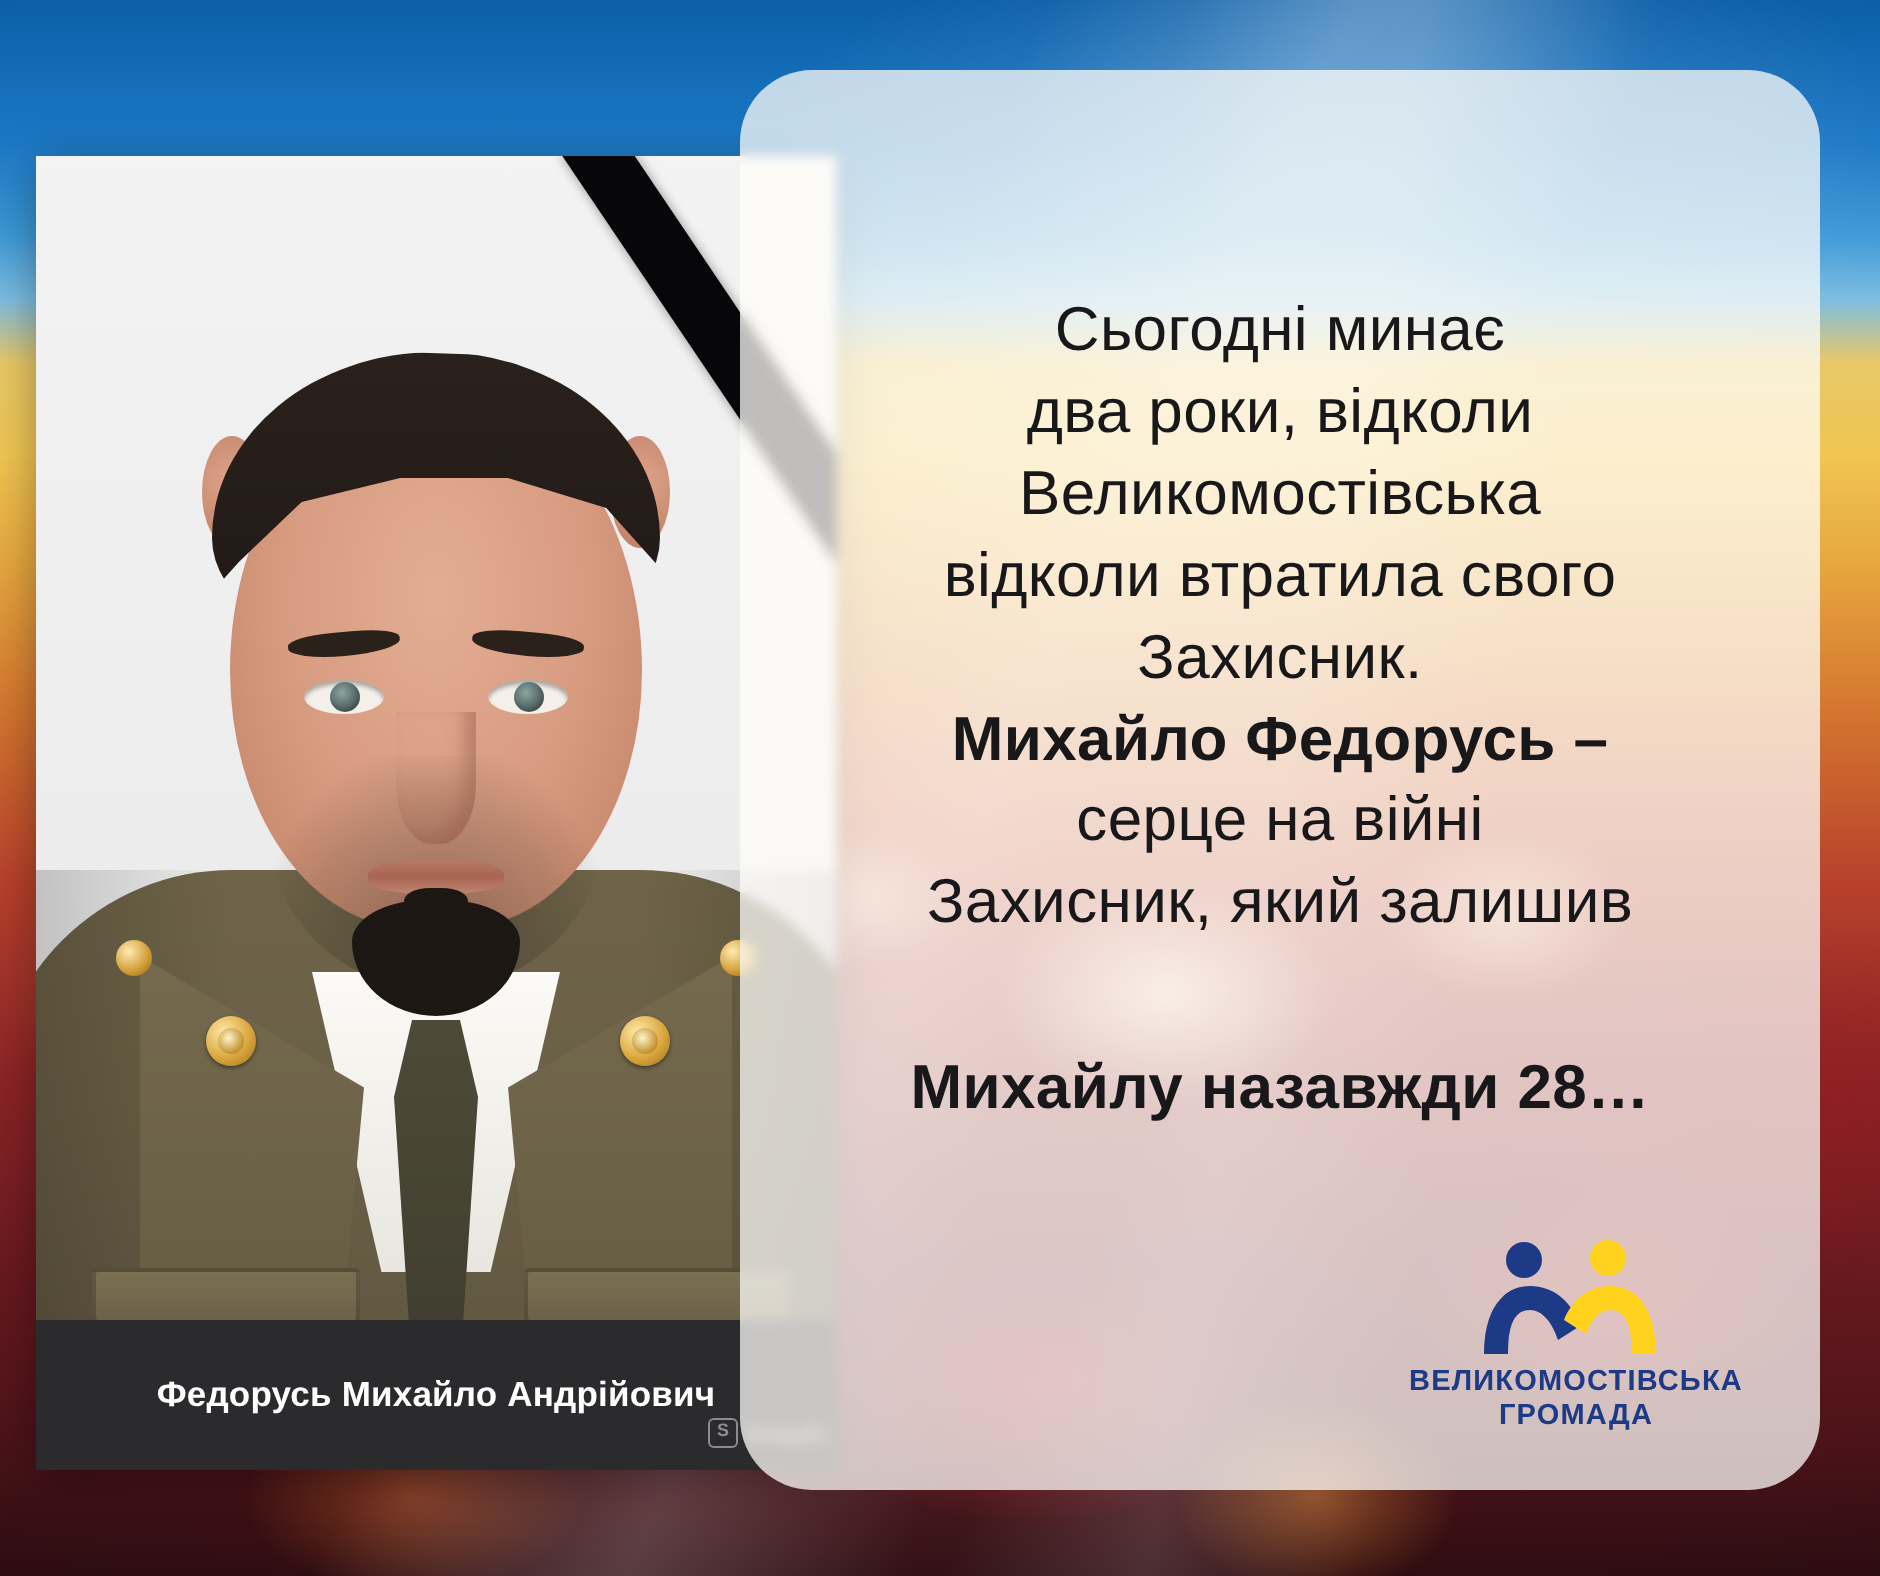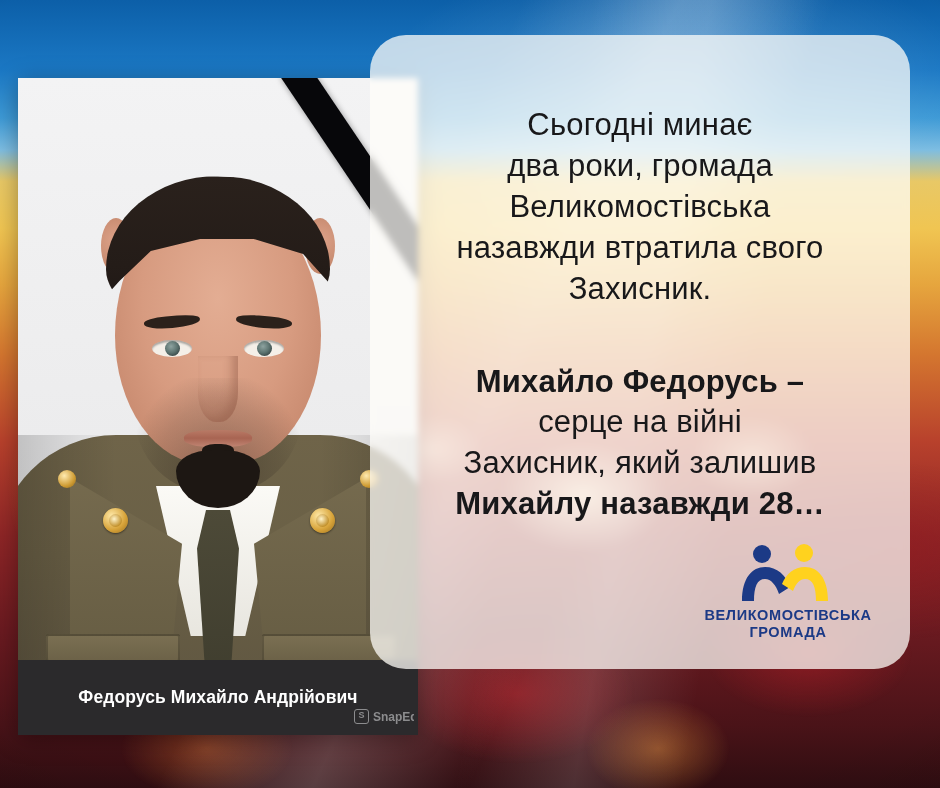--- a/index.html
+++ b/index.html
@@ -371,39 +371,39 @@
     text-align: center;
     font-weight: bold;
   }
 
   
   .text-panel {
     position: absolute;
     left: 370px;
     top: 35px;
     width: 540px;
-    height: 634px;
+    height: 710px;
     border-radius: 36px;
     background: rgba(255,253,250,0.74);
     backdrop-filter: blur(3px);
     box-sizing: border-box;
-    padding: 70px 34px 0;
+    padding: 110px 34px 0;
     text-align: center;
     color: #18181a;
     overflow: hidden;
   }
   .para {
     font-size: 31px;
     line-height: 1.32;
     letter-spacing: 0.2px;
     font-weight: 400;
   }
   .para.bold, .bold-line { font-weight: bold; }
-  .block-2 { margin-top: 52px; }
-  .block-3 { }
+  .block-2 { }
+  .block-3 { margin-top: 52px; }
   .block-2 .l1 { font-weight: bold; }
 
   
   .logo {
     position: absolute;
     right: 38px;
     bottom: 28px;
     width: 168px;
     text-align: center;
   }
@@ -486,23 +486,23 @@
         <span class="wm-box">S</span>
         <span>SnapEd</span>
       </div>
     </div>
   </div>
 
   <div class="text-panel">
 
     <div class="para block-1">
       <div>Сьогодні минає</div>
-      <div>два роки, громада</div>
+      <div>два роки, відколи</div>
       <div>Великомостівська</div>
-      <div>назавжди втратила свого</div>
+      <div>відколи втратила свого</div>
       <div>Захисник.</div>
     </div>
 
     <div class="para block-2">
       <div class="l1">Михайло Федорусь –</div>
       <div>серце на війні</div>
       <div>Захисник, який залишив</div>
     </div>
 
     <div class="para block-3 bold">

